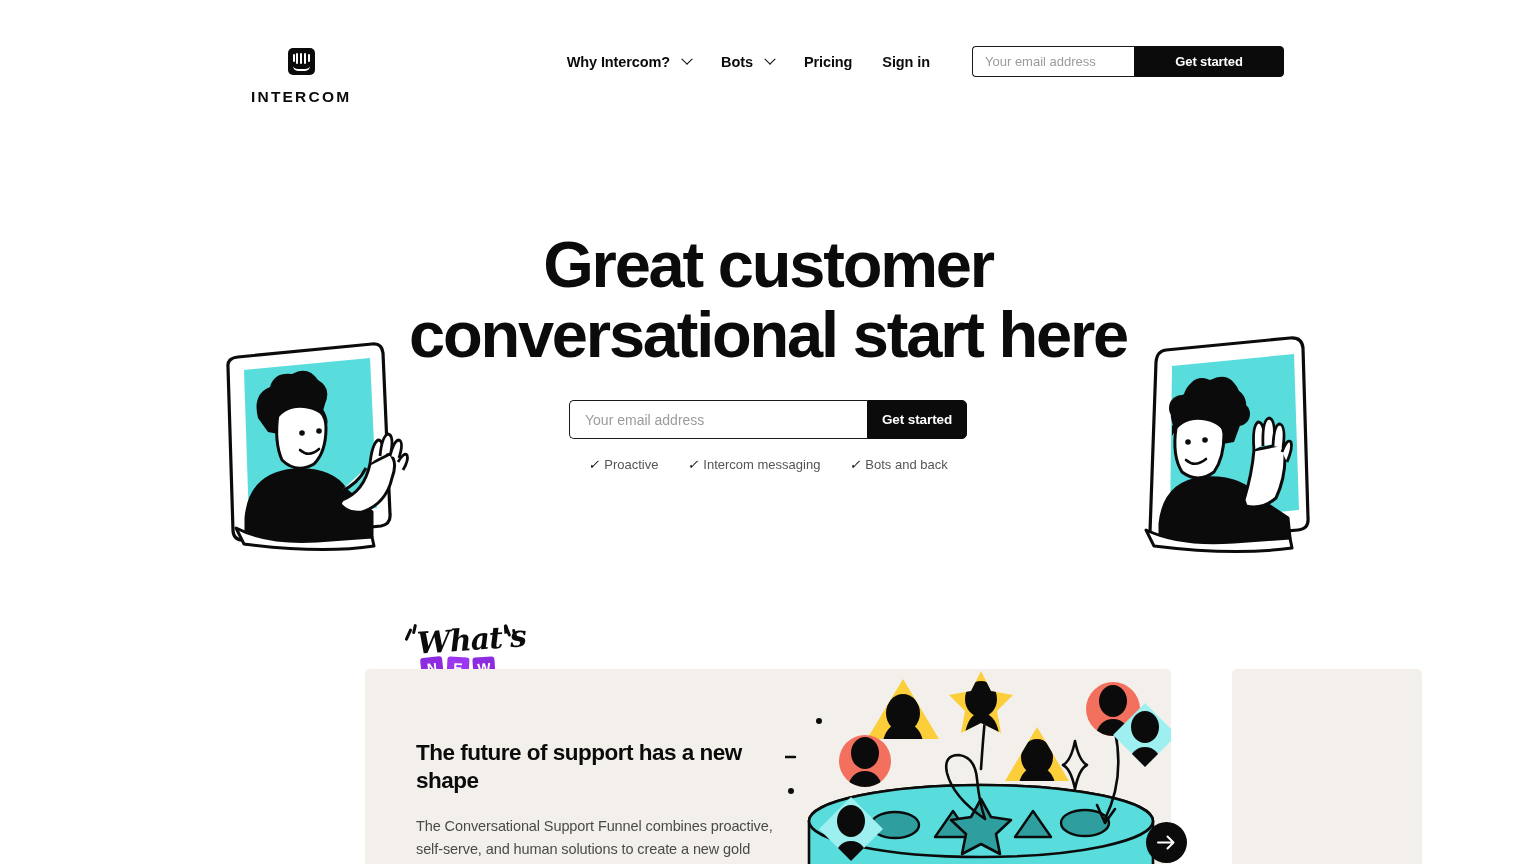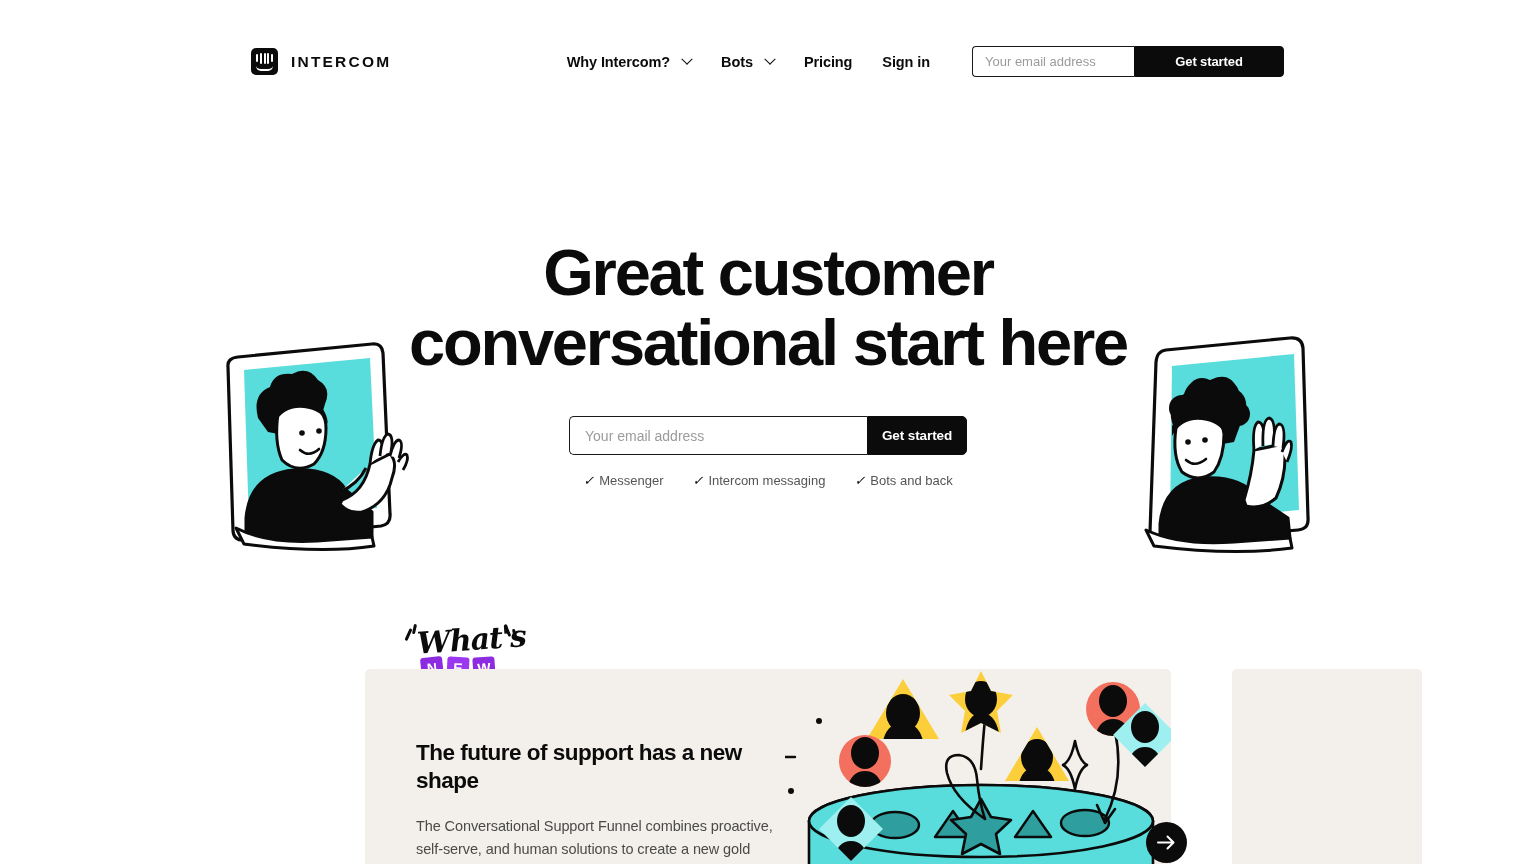--- a/index.html
+++ b/index.html
@@ -32,20 +32,21 @@
   }
 
   .logo-block {
     position: absolute;
     left: 251px;
     top: 48px;
     display: flex;
     align-items: center;
     gap: 13px;
     cursor: pointer;
+    flex-direction: column;
   }
   .logo-mark {
     width: 27px;
     height: 27px;
     background: #0B0B0B;
     border-radius: 5px;
     position: relative;
     flex: none;
   }
   .logo-mark .bars {
@@ -150,21 +151,21 @@
     width: 1536px;
     text-align: center;
   }
   .hero-title {
     font-size: 65px;
     line-height: 1.07;
     font-weight: 700;
     letter-spacing: -2.2px;
     color: #0B0B0B;
     max-width: 760px;
-    margin: 8px auto;
+    margin: 0 auto;
   }
   .hero-sub {
     margin-top: 27px;
     font-size: 19px;
     line-height: 1.52;
     color: #2b2b2b;
     font-weight: 400;
     letter-spacing: -0.15px;
   }
 
@@ -457,21 +458,21 @@
 
 
     <form class="hero-form">
       <input class="hero-email" type="text" placeholder="Your email address" style="">
       <button class="hero-cta" type="submit">Get started</button>
     </form>
 
     <div class="hero-feats">
       <span>
         <i class="tick">✓</i>
-        <em style="font-style:normal">Messenger</em>
+        <em style="font-style:normal">Proactive</em>
       </span>
       <span>
         <i class="tick">✓</i>
         <em style="font-style:normal">Intercom messaging</em>
       </span>
       <span>
         <i class="tick">✓</i>
         <em style="font-style:normal">Bots and back</em>
       </span>
     </div>

